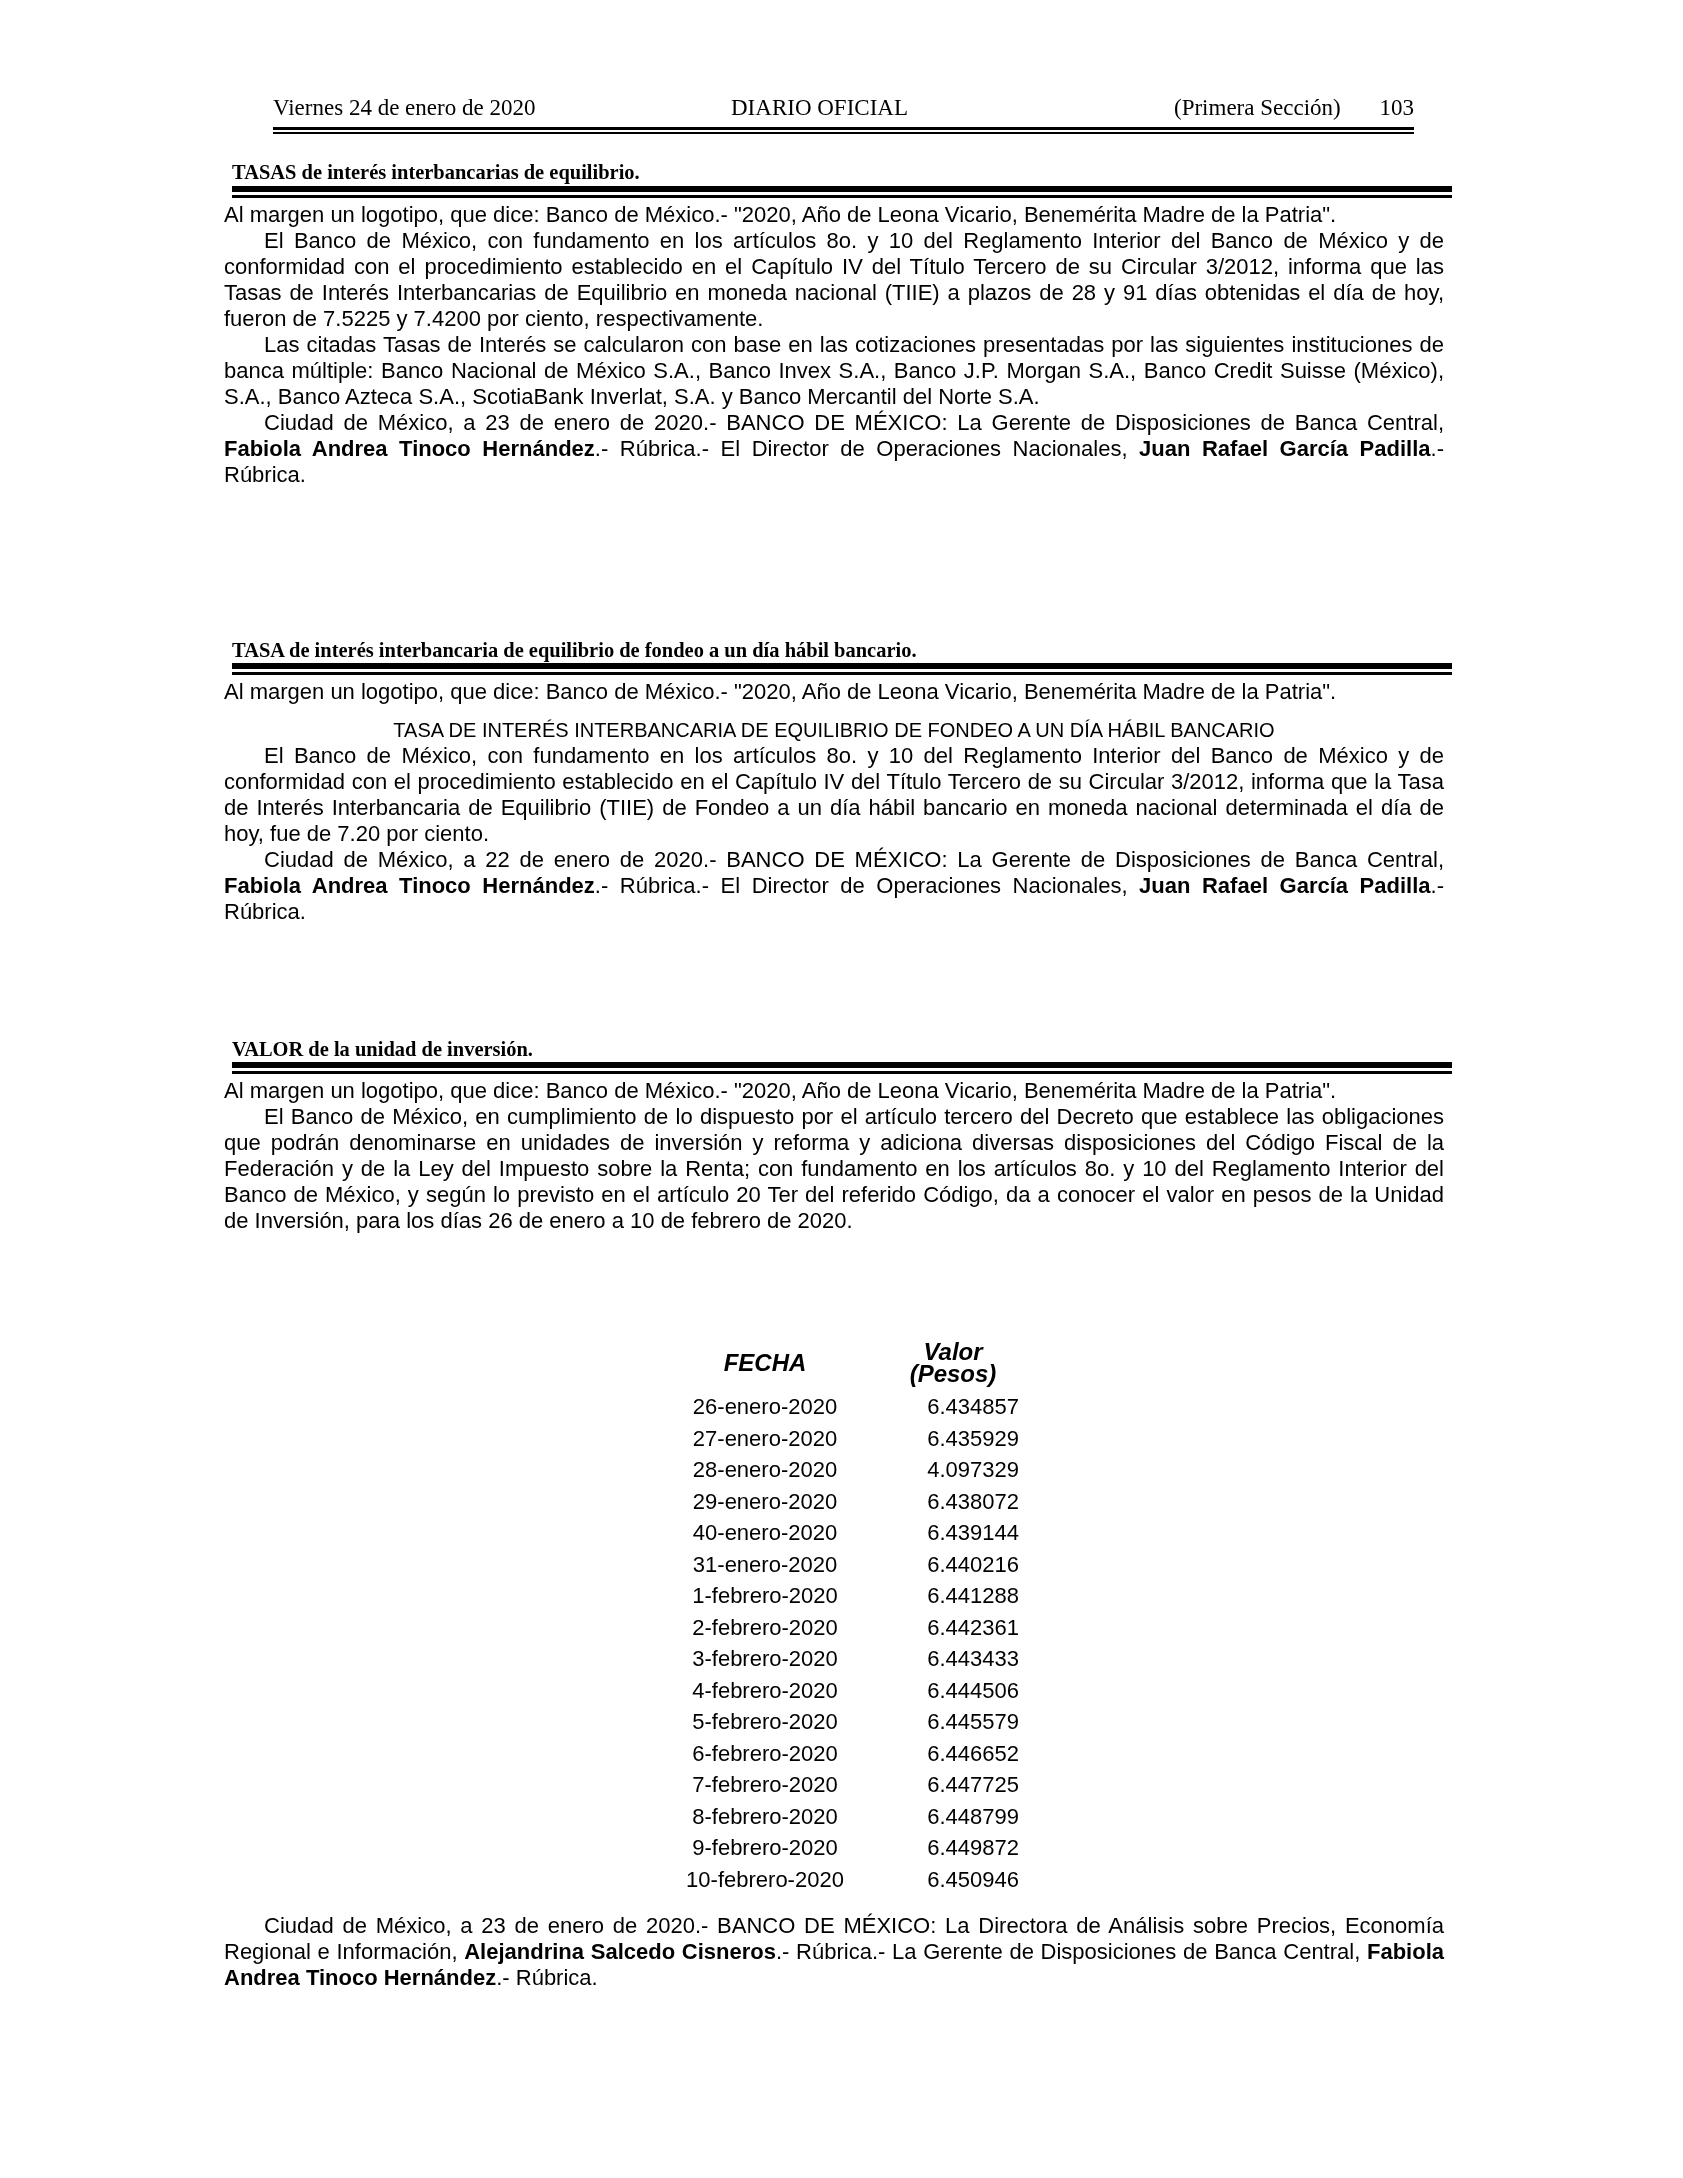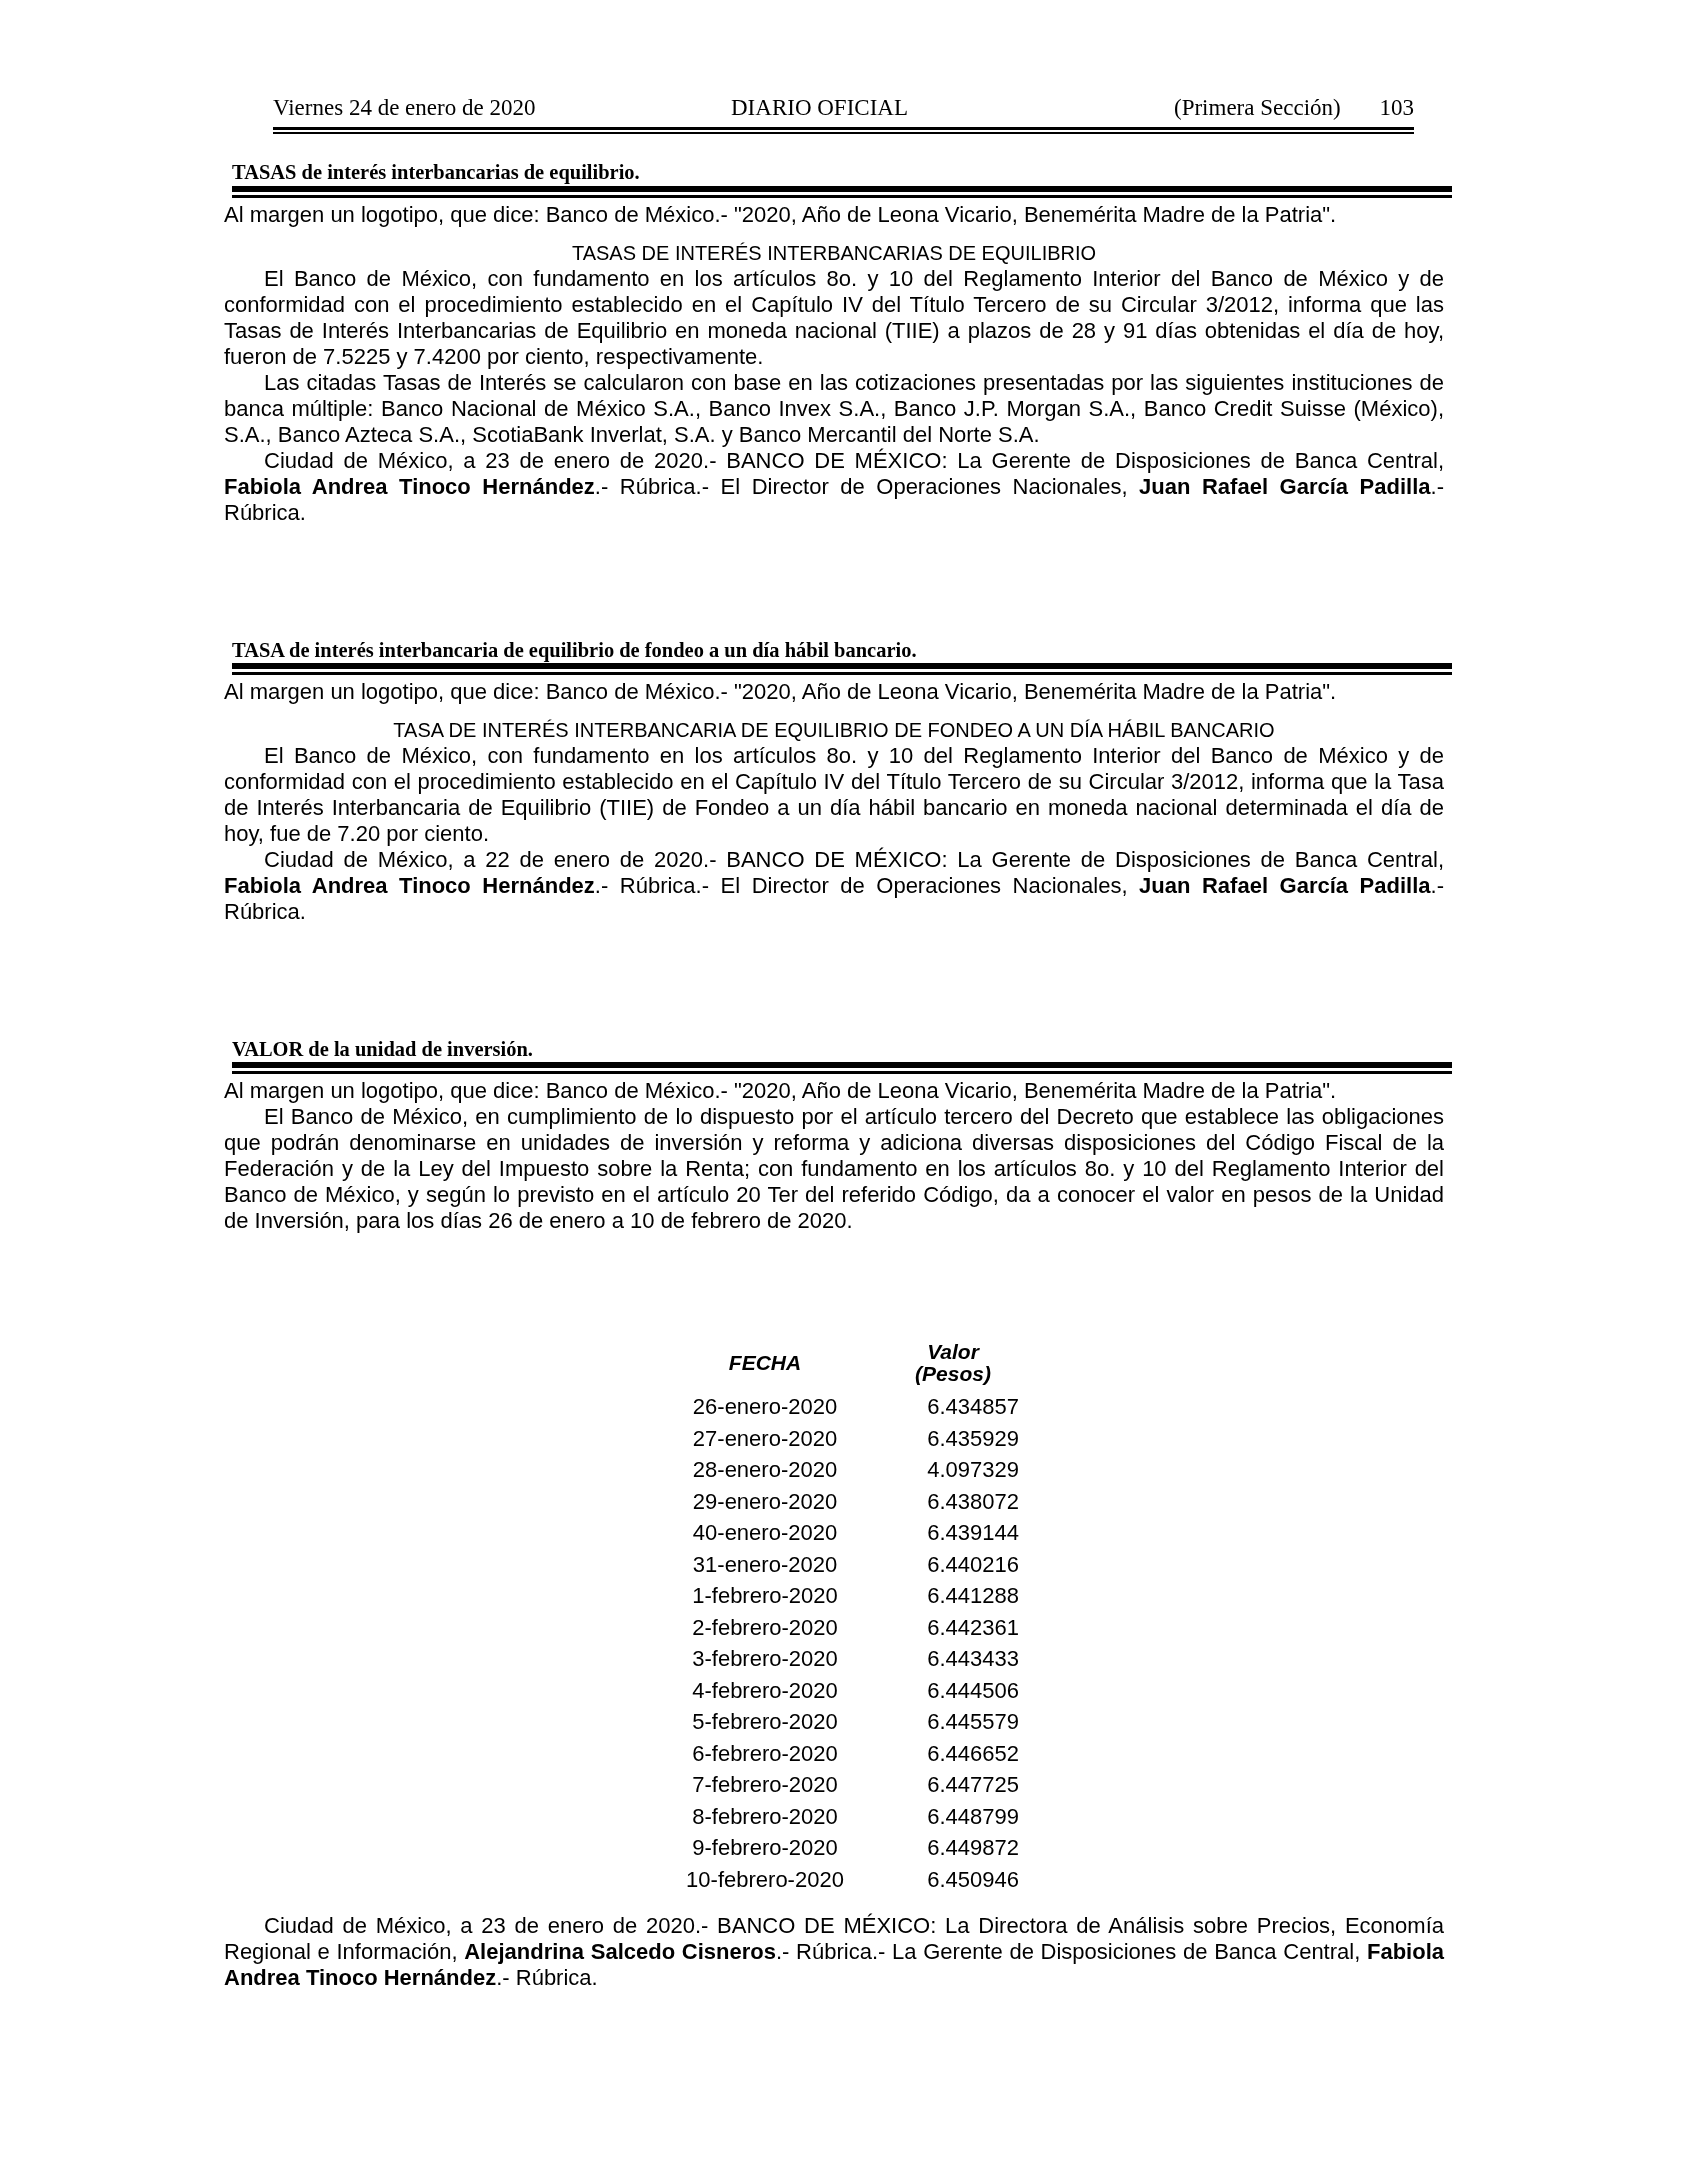--- a/index.html
+++ b/index.html
@@ -24,21 +24,21 @@
   .body-text { position: absolute; left: 224px; width: 1220px;
                font-family: "Liberation Sans", "DejaVu Sans", sans-serif; font-size: 22px;
                line-height: 26px; text-align: justify; }
   .body-text p { margin: 0; }
   .body-text p.indent { text-indent: 40px; }
   .body-text p.center { text-align: center; text-indent: 0; margin: 12px 0 0 0; font-size: 20px; }
   .body-text b { font-weight: bold; }
 
   .uditable { position: absolute; left: 661px; top: 1341px; width: 376px; border-collapse: collapse;
               font-family: "Liberation Sans", "DejaVu Sans", sans-serif; font-size: 22px; }
-  .uditable th { font-style: italic; font-weight: bold; font-size: 21px; line-height: 22px; padding: 0 0 6px 0; vertical-align: middle; }
+  .uditable th { font-style: italic; font-weight: bold; font-size: 24px; line-height: 22px; padding: 0 0 6px 0; vertical-align: middle; }
   .uditable td { line-height: 31.5px; padding: 0; white-space: nowrap; }
   .uditable td.c1 { text-align: center; width: 208px; }
   .uditable td.c2 { text-align: right; padding-right: 18px; }
   .uditable th.h1 { text-align: center; width: 208px; }
   .uditable th.h2 { text-align: center; }
 </style>
 </head>
 <body>
 
 <div class="page">
@@ -48,21 +48,20 @@
     <span class="title">DIARIO OFICIAL</span>
     <span class="section">(Primera Sección)</span>
     <span class="pagenum">103</span>
   </div>
   <div class="hdr-rule"></div>
 
   <div class="sec-title" style="top:159px;">TASAS de interés interbancarias de equilibrio.</div>
   <div class="sec-rule" style="top:186px;"></div>
   <div class="body-text" style="top:202px;">
     <p>Al margen un logotipo, que dice: Banco de México.- "2020, Año de Leona Vicario, Benemérita Madre de la Patria".</p>
-    <p class="center">TASAS DE INTERÉS INTERBANCARIAS DE EQUILIBRIO</p>
     <p class="indent">El Banco de México, con fundamento en los artículos 8o. y 10 del Reglamento Interior del Banco de México y de conformidad con el procedimiento establecido en el Capítulo IV del Título Tercero de su Circular 3/2012, informa que las Tasas de Interés Interbancarias de Equilibrio en moneda nacional (TIIE) a plazos de 28 y 91 días obtenidas el día de hoy, fueron de 7.5225 y 7.4200 por ciento, respectivamente.</p>
     <p class="indent">Las citadas Tasas de Interés se calcularon con base en las cotizaciones presentadas por las siguientes instituciones de banca múltiple: Banco Nacional de México S.A., Banco Invex S.A., Banco J.P. Morgan S.A., Banco Credit Suisse (México), S.A., Banco Azteca S.A., ScotiaBank Inverlat, S.A. y Banco Mercantil del Norte S.A.</p>
     <p class="indent"><span>Ciudad de México, a 23 de enero de 2020.- BANCO DE MÉXICO: La Gerente de Disposiciones de Banca Central, </span><b>Fabiola Andrea Tinoco Hernández</b><span>.- Rúbrica.- El Director de Operaciones Nacionales, </span><b>Juan Rafael García Padilla</b><span>.- Rúbrica.</span></p>
   </div>
 
   <div class="sec-title" style="top:637px;">TASA de interés interbancaria de equilibrio de fondeo a un día hábil bancario.</div>
   <div class="sec-rule" style="top:663px;"></div>
   <div class="body-text" style="top:679px;">
     <p>Al margen un logotipo, que dice: Banco de México.- "2020, Año de Leona Vicario, Benemérita Madre de la Patria".</p>
     <p class="center">TASA DE INTERÉS INTERBANCARIA DE EQUILIBRIO DE FONDEO A UN DÍA HÁBIL BANCARIO</p>

